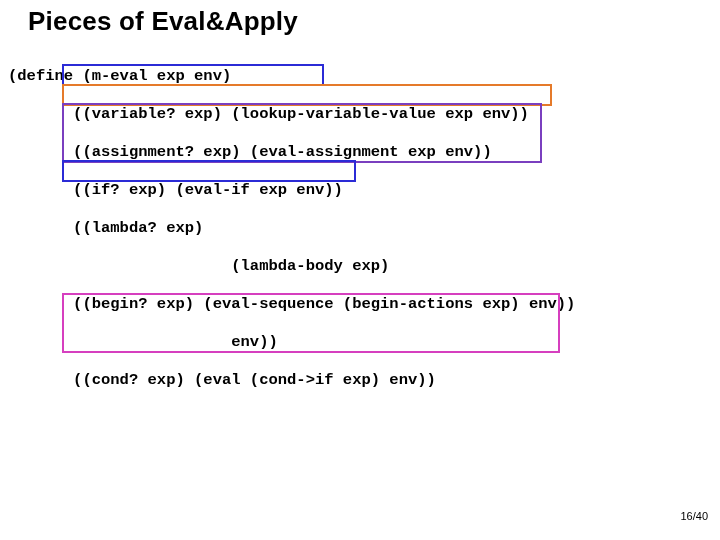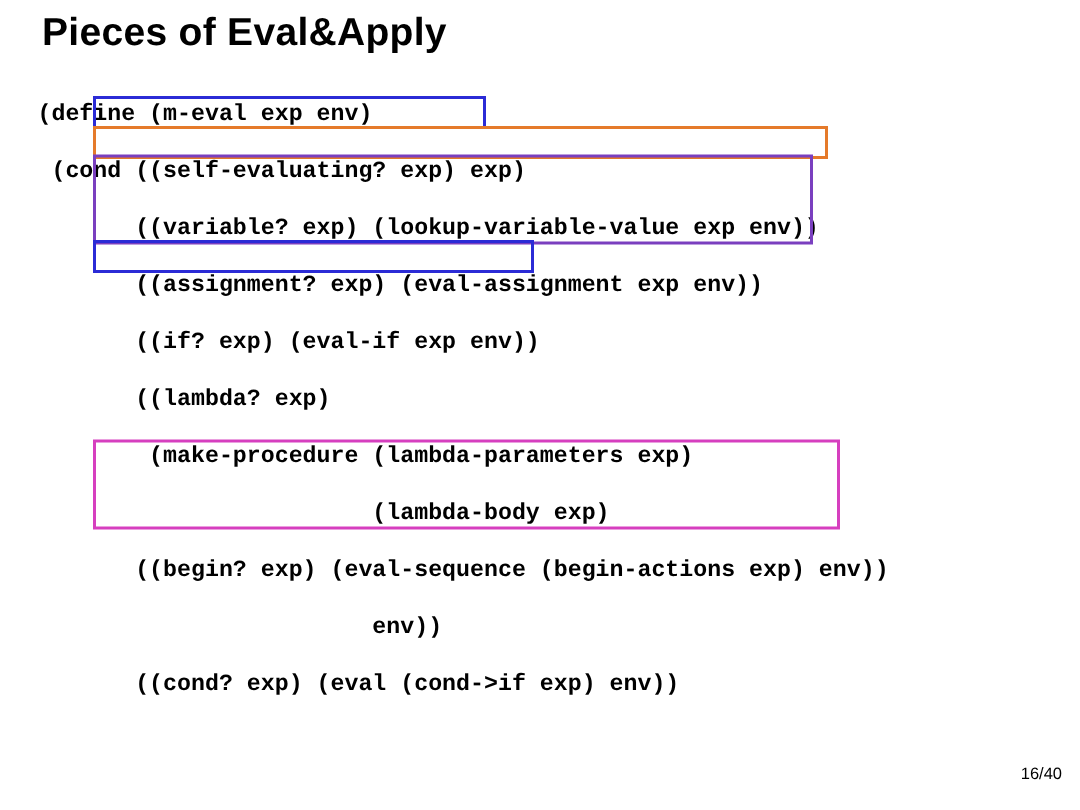--- a/index.html
+++ b/index.html
@@ -30,21 +30,21 @@
     position: absolute;
     left: 8px;
     top: 48px;
     font-family: "Courier New", Courier, monospace;
     font-size: 15.5px;
     font-weight: bold;
     line-height: 19px;
     white-space: pre;
     color: #000;
   }
-  .code .ln { display: block; margin-left: 17px; }
+  .code .ln { display: block; }
   .pagenum {
     position: absolute;
     right: 12px;
     bottom: 18px;
     font-size: 11px;
     font-family: Liberation Sans, sans-serif;
     color: #000;
   }
   .hl {
     position: absolute;
@@ -60,26 +60,24 @@
 </style>
 </head>
 <body>
 
 <div class="slide">
 
   <div class="title">Pieces of Eval&amp;Apply</div>
 
   <div class="code">
 <span class="ln">(define (m-eval exp env)</span>
-<span class="ln"> (cond ((self-evaluating? exp) exp)</span>
 <span class="ln">       ((variable? exp) (lookup-variable-value exp env))</span>
 <span class="ln">       ((assignment? exp) (eval-assignment exp env))</span>
 <span class="ln">       ((if? exp) (eval-if exp env))</span>
 <span class="ln">       ((lambda? exp)</span>
-<span class="ln">        (make-procedure (lambda-parameters exp)</span>
 <span class="ln">                        (lambda-body exp)</span>
 <span class="ln">       ((begin? exp) (eval-sequence (begin-actions exp) env))</span>
 <span class="ln">                        env))</span>
 <span class="ln">       ((cond? exp) (eval (cond-&gt;if exp) env))</span>
 
 
 
 
   </div>
 

